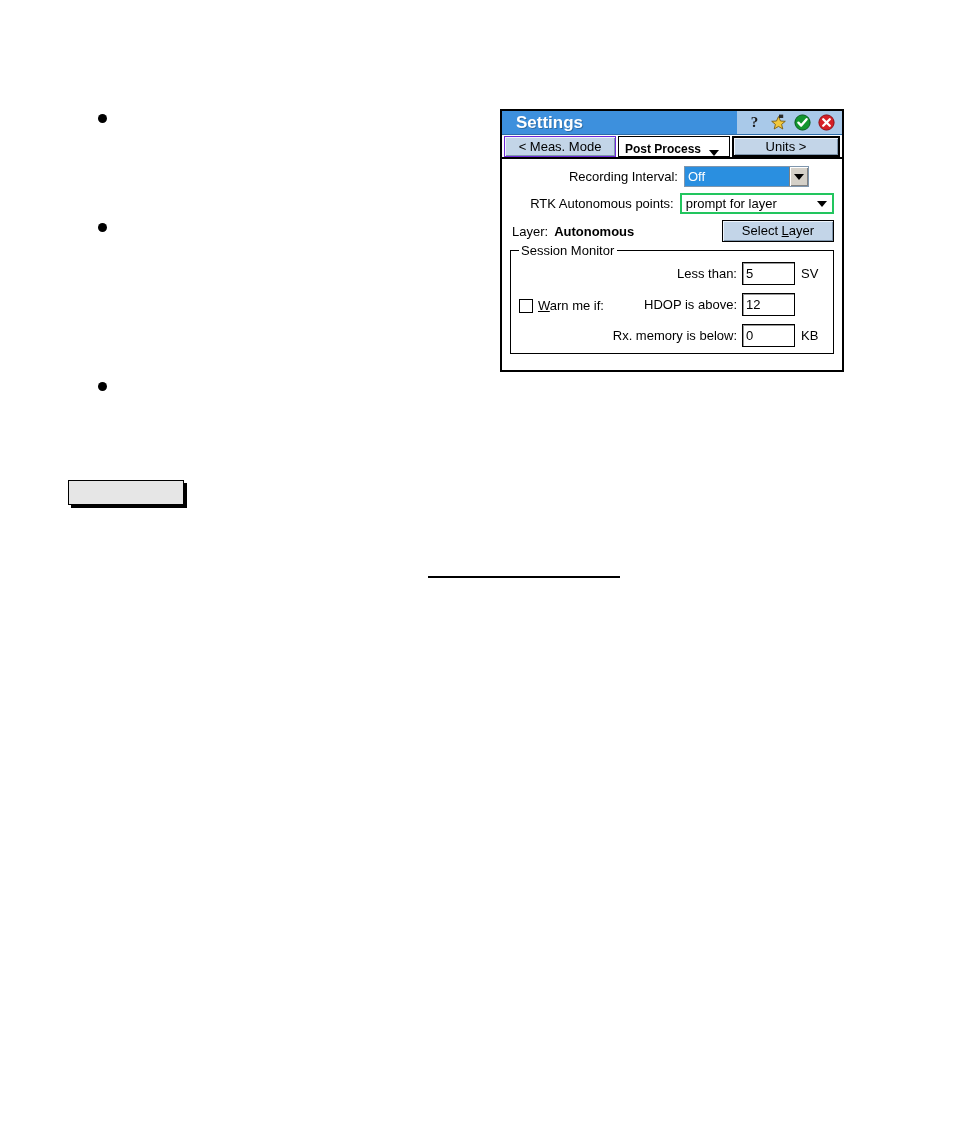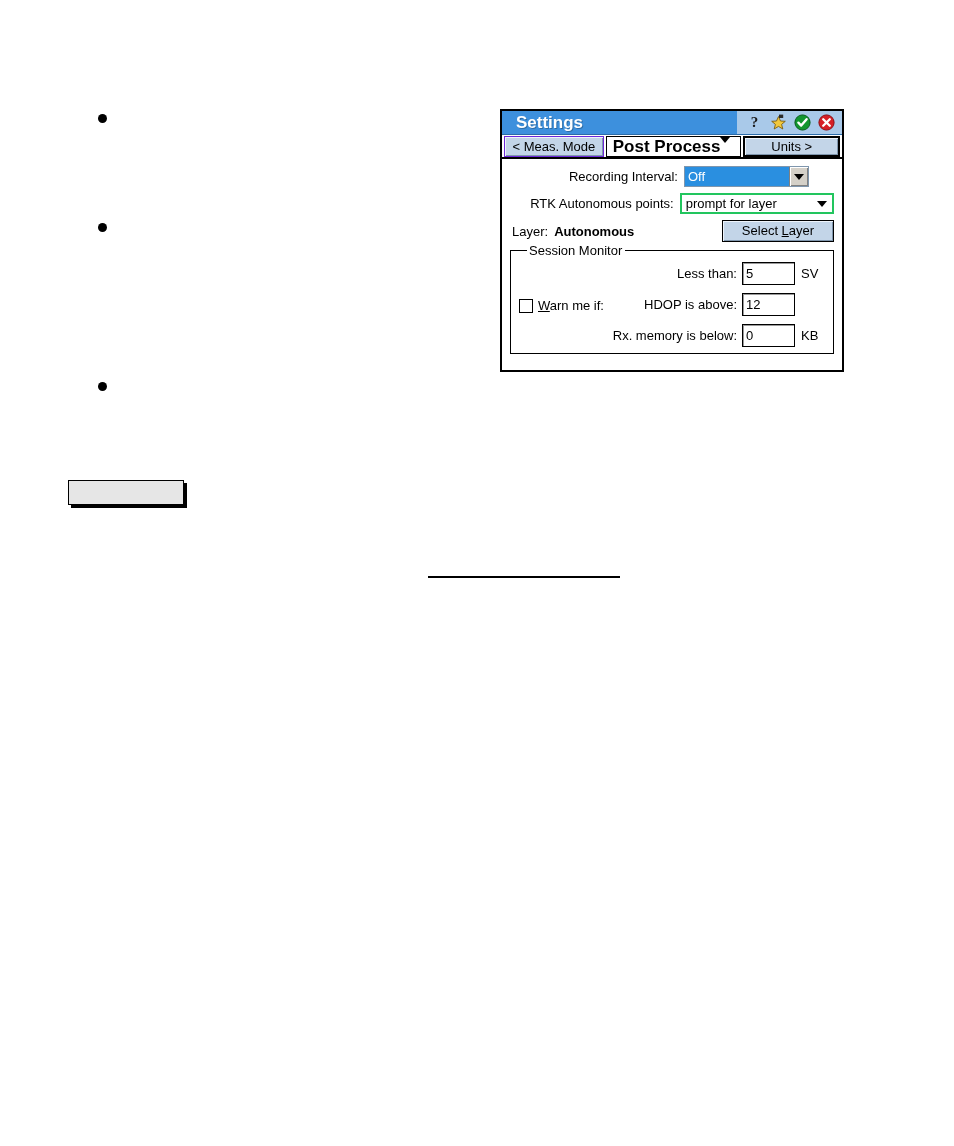--- a/index.html
+++ b/index.html
@@ -145,24 +145,24 @@
     border: 2px solid #000000;
     line-height: 17px;
   }
   .tab-combo {
     position: relative;
     flex: 1;
     height: 21px;
     background: #ffffff;
     border: 1px solid #000000;
     display: flex;
-    align-items: flex-start;
+    align-items: flex-end;
     padding: 0 6px;
     font-weight: bold;
-    font-size: 17px;
+    font-size: 12px;
     white-space: nowrap;
   }
   .tab-combo .caret {
     margin-left: auto;
     margin-right: 4px;
   }
   .caret {
     width: 0; height: 0;
     border-left: 5px solid transparent;
     border-right: 5px solid transparent;
@@ -257,21 +257,21 @@
   .groupbox {
     position: relative;
     border: 1px solid #000000;
     margin-top: 8px;
     padding: 10px 8px 7px 8px;
     height: 104px;
   }
   .groupbox-title {
     position: absolute;
     top: -8px;
-    left: 16px;
+    left: 8px;
     background: #ffffff;
     padding: 0 3px 0 2px;
     font-size: 13px;
     white-space: nowrap;
   }
   .gb-inner {
     display: flex;
     height: 100%;
   }
   .gb-left {

